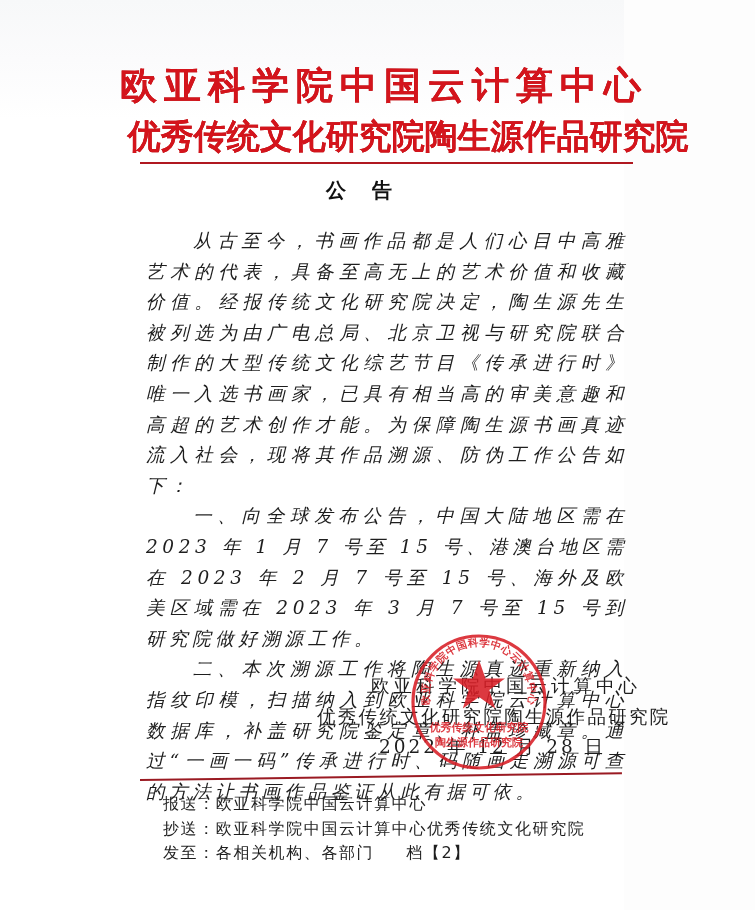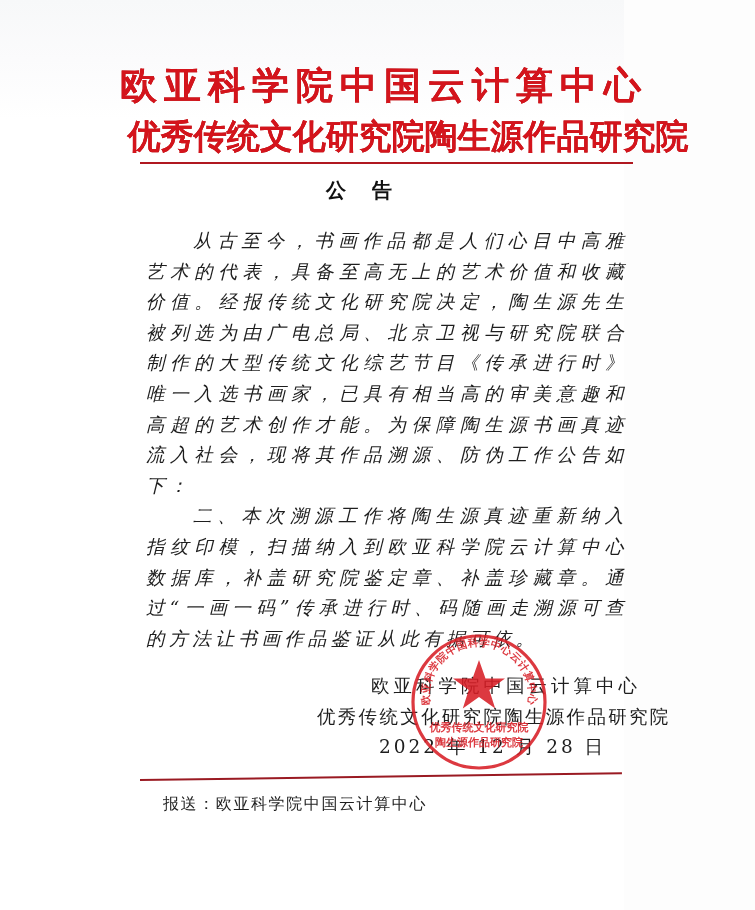--- a/index.html
+++ b/index.html
@@ -135,20 +135,21 @@
 <div class="page">
 
   <div class="header-title header-line1">欧亚科学院中国云计算中心</div>
   <div class="header-title header-line2">优秀传统文化研究院陶生源作品研究院</div>
   <div class="header-rule"></div>
 
   <div class="notice-heading">公告</div>
 
   <div class="body-text">
     <p>从古至今，书画作品都是人们心目中高雅艺术的代表，具备至高无上的艺术价值和收藏价值。经报传统文化研究院决定，陶生源先生被列选为由广电总局、北京卫视与研究院联合制作的大型传统文化综艺节目《传承进行时》唯一入选书画家，已具有相当高的审美意趣和高超的艺术创作才能。为保障陶生源书画真迹流入社会，现将其作品溯源、防伪工作公告如下：</p>
+    <p>一、向全球发布公告，中国大陆地区需在 2023 年 1 月 7 号至 15 号、港澳台地区需在 2023 年 2 月 7 号至 15 号、海外及欧美区域需在 2023 年 3 月 7 号至 15 号到研究院做好溯源工作。</p>
     <p>二、本次溯源工作将陶生源真迹重新纳入指纹印模，扫描纳入到欧亚科学院云计算中心数据库，补盖研究院鉴定章、补盖珍藏章。通过“一画一码”传承进行时、码随画走溯源可查的方法让书画作品鉴证从此有据可依。</p>
   </div>
 
   <div class="signature sig-org1">欧亚科学院中国云计算中心</div>
   <div class="signature sig-org2">优秀传统文化研究院陶生源作品研究院</div>
   <div class="signature sig-date">2022 年 12 月 28 日</div>
 
   <svg class="stamp" viewBox="0 0 140 140" xmlns="http://www.w3.org/2000/svg">
     <defs>
       <path id="sealArc" d="M 22 78 A 50 50 0 1 1 118 78" fill="none"></path>
@@ -161,15 +162,21 @@
     <text x="70" y="99" font-size="11" fill="#d81e26" font-weight="bold" text-anchor="middle" font-family="DejaVu Sans, sans-serif">优秀传统文化研究院</text>
     <text x="70" y="114" font-size="11" fill="#d81e26" font-weight="bold" text-anchor="middle" font-family="DejaVu Sans, sans-serif">陶生源作品研究院</text>
   </svg>
 
   <div class="bottom-rule"></div>
 
   <div class="distribution">
     <div class="row">
       <span>报送：</span><span>欧亚科学院中国云计算中心</span>
     </div>
+    <div class="row">
+      <span>抄送：</span><span>欧亚科学院中国云计算中心优秀传统文化研究院</span>
+    </div>
+    <div class="row">
+      <span>发至：</span><span>各相关机构、各部门</span><span class="archive">档</span><span>【2】</span>
+    </div>
   </div>
 
 </div>
 
 </body></html>

